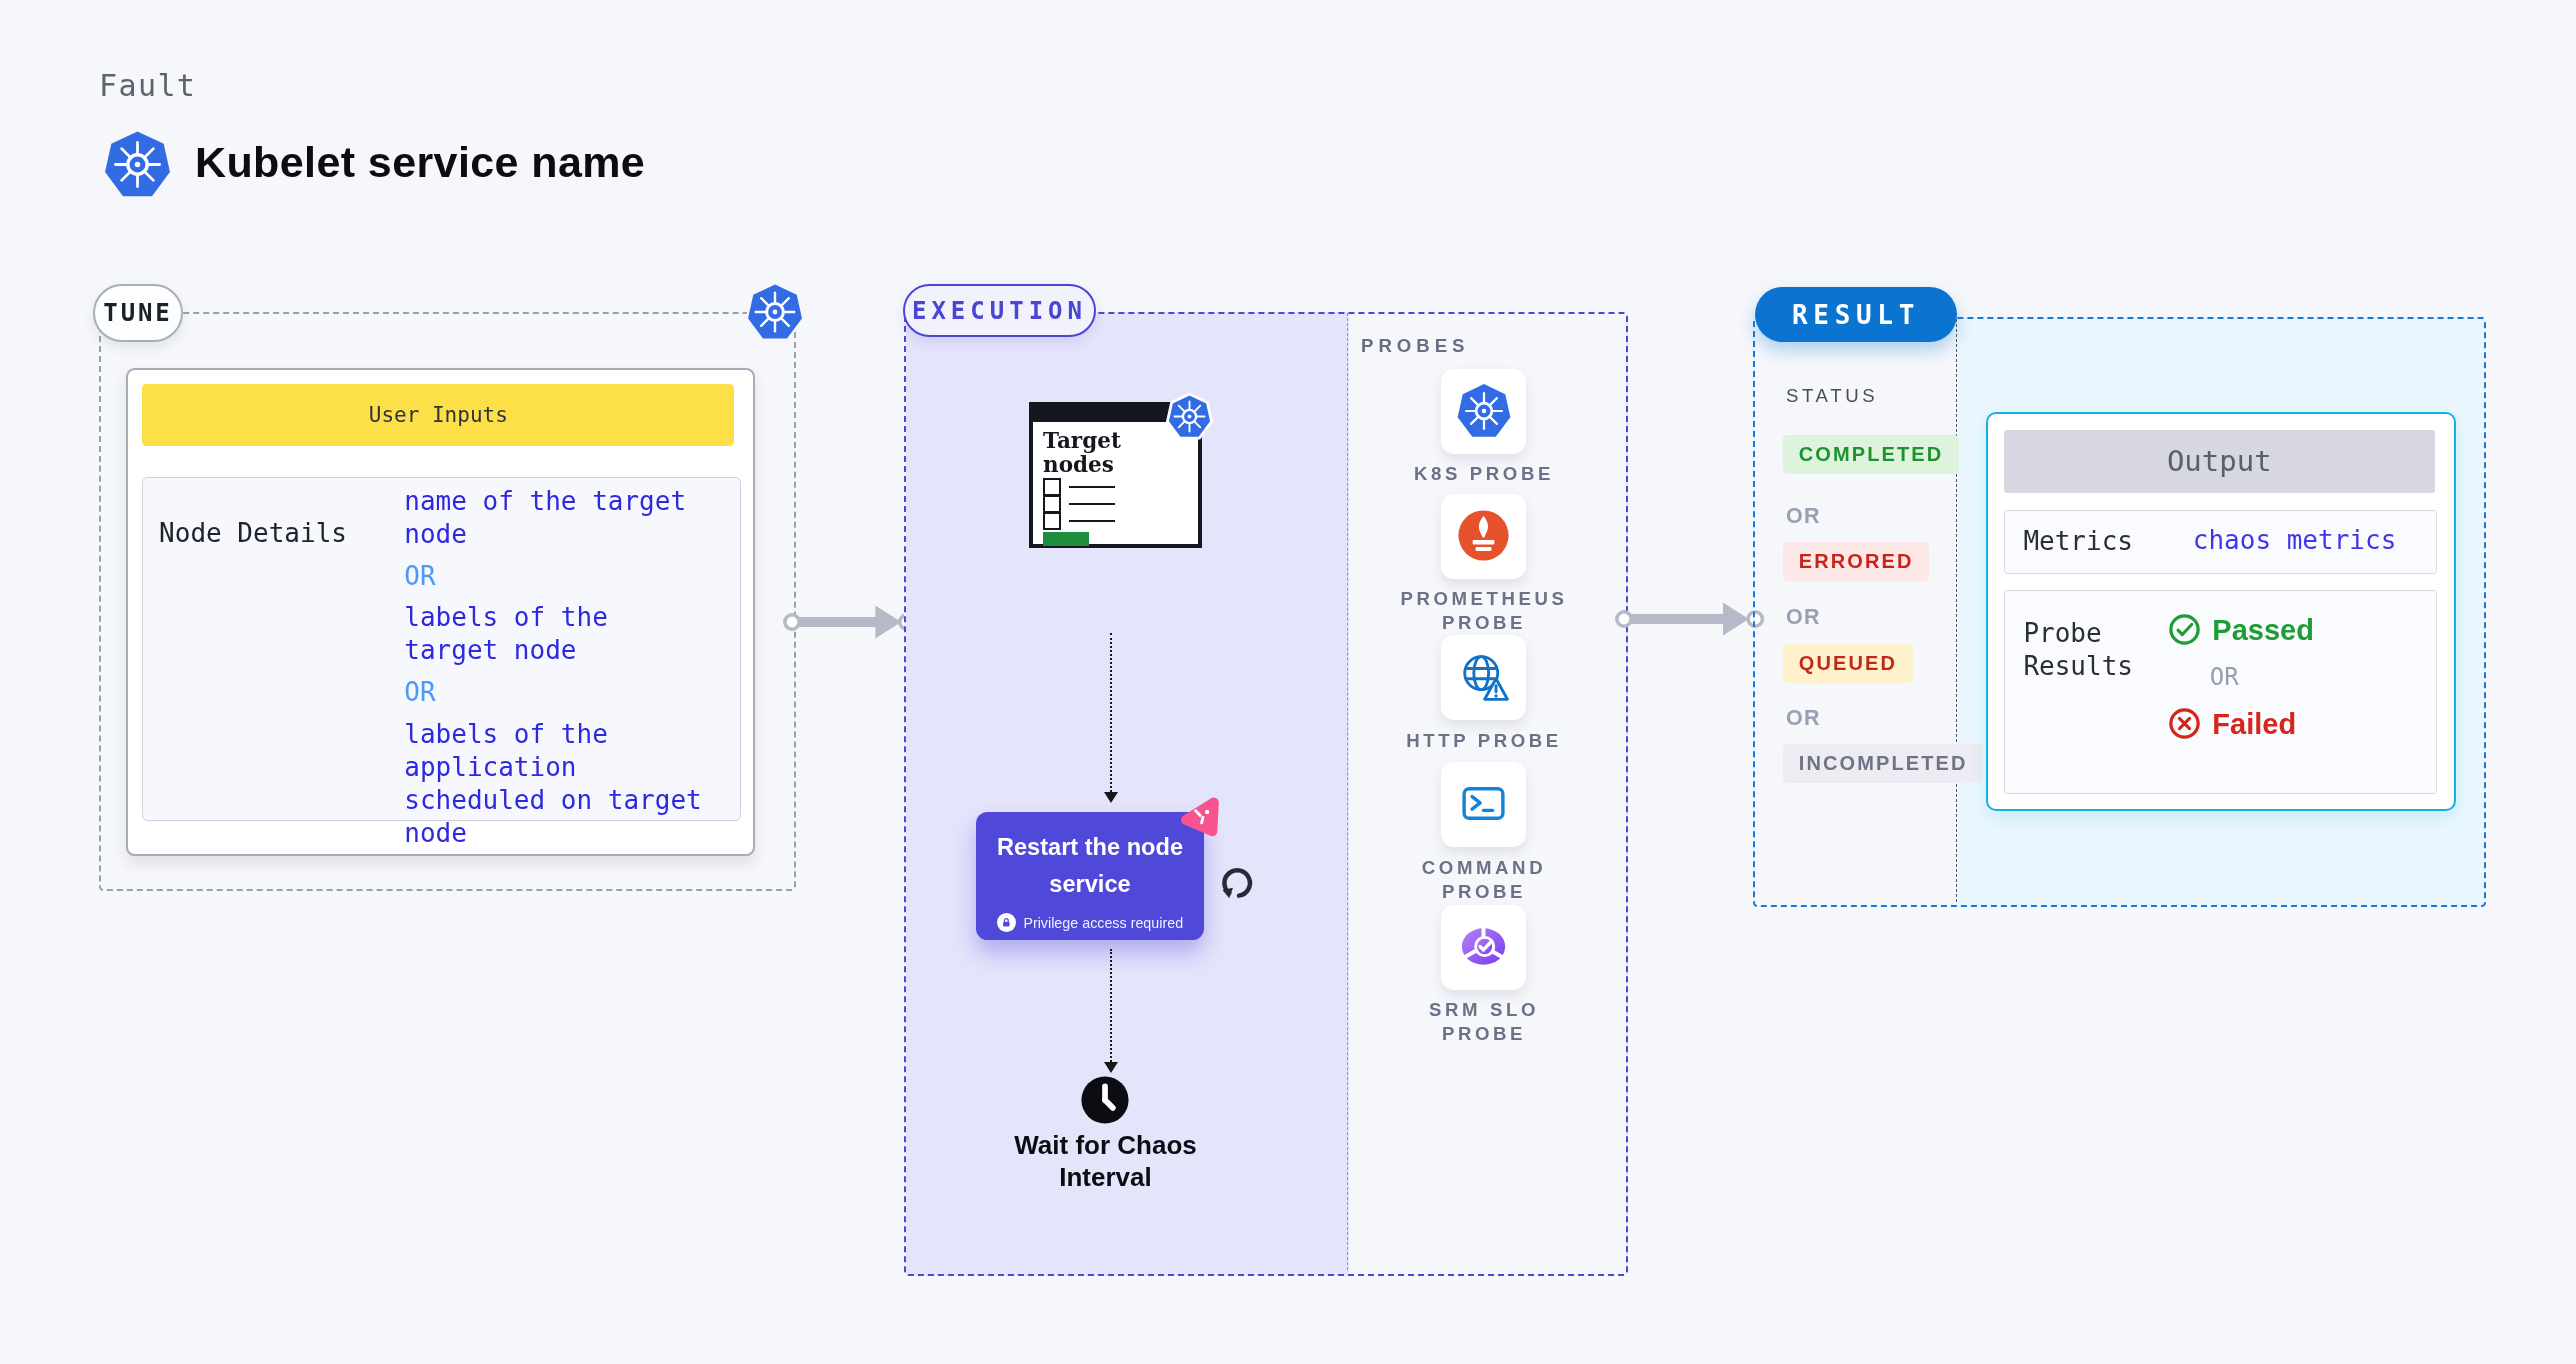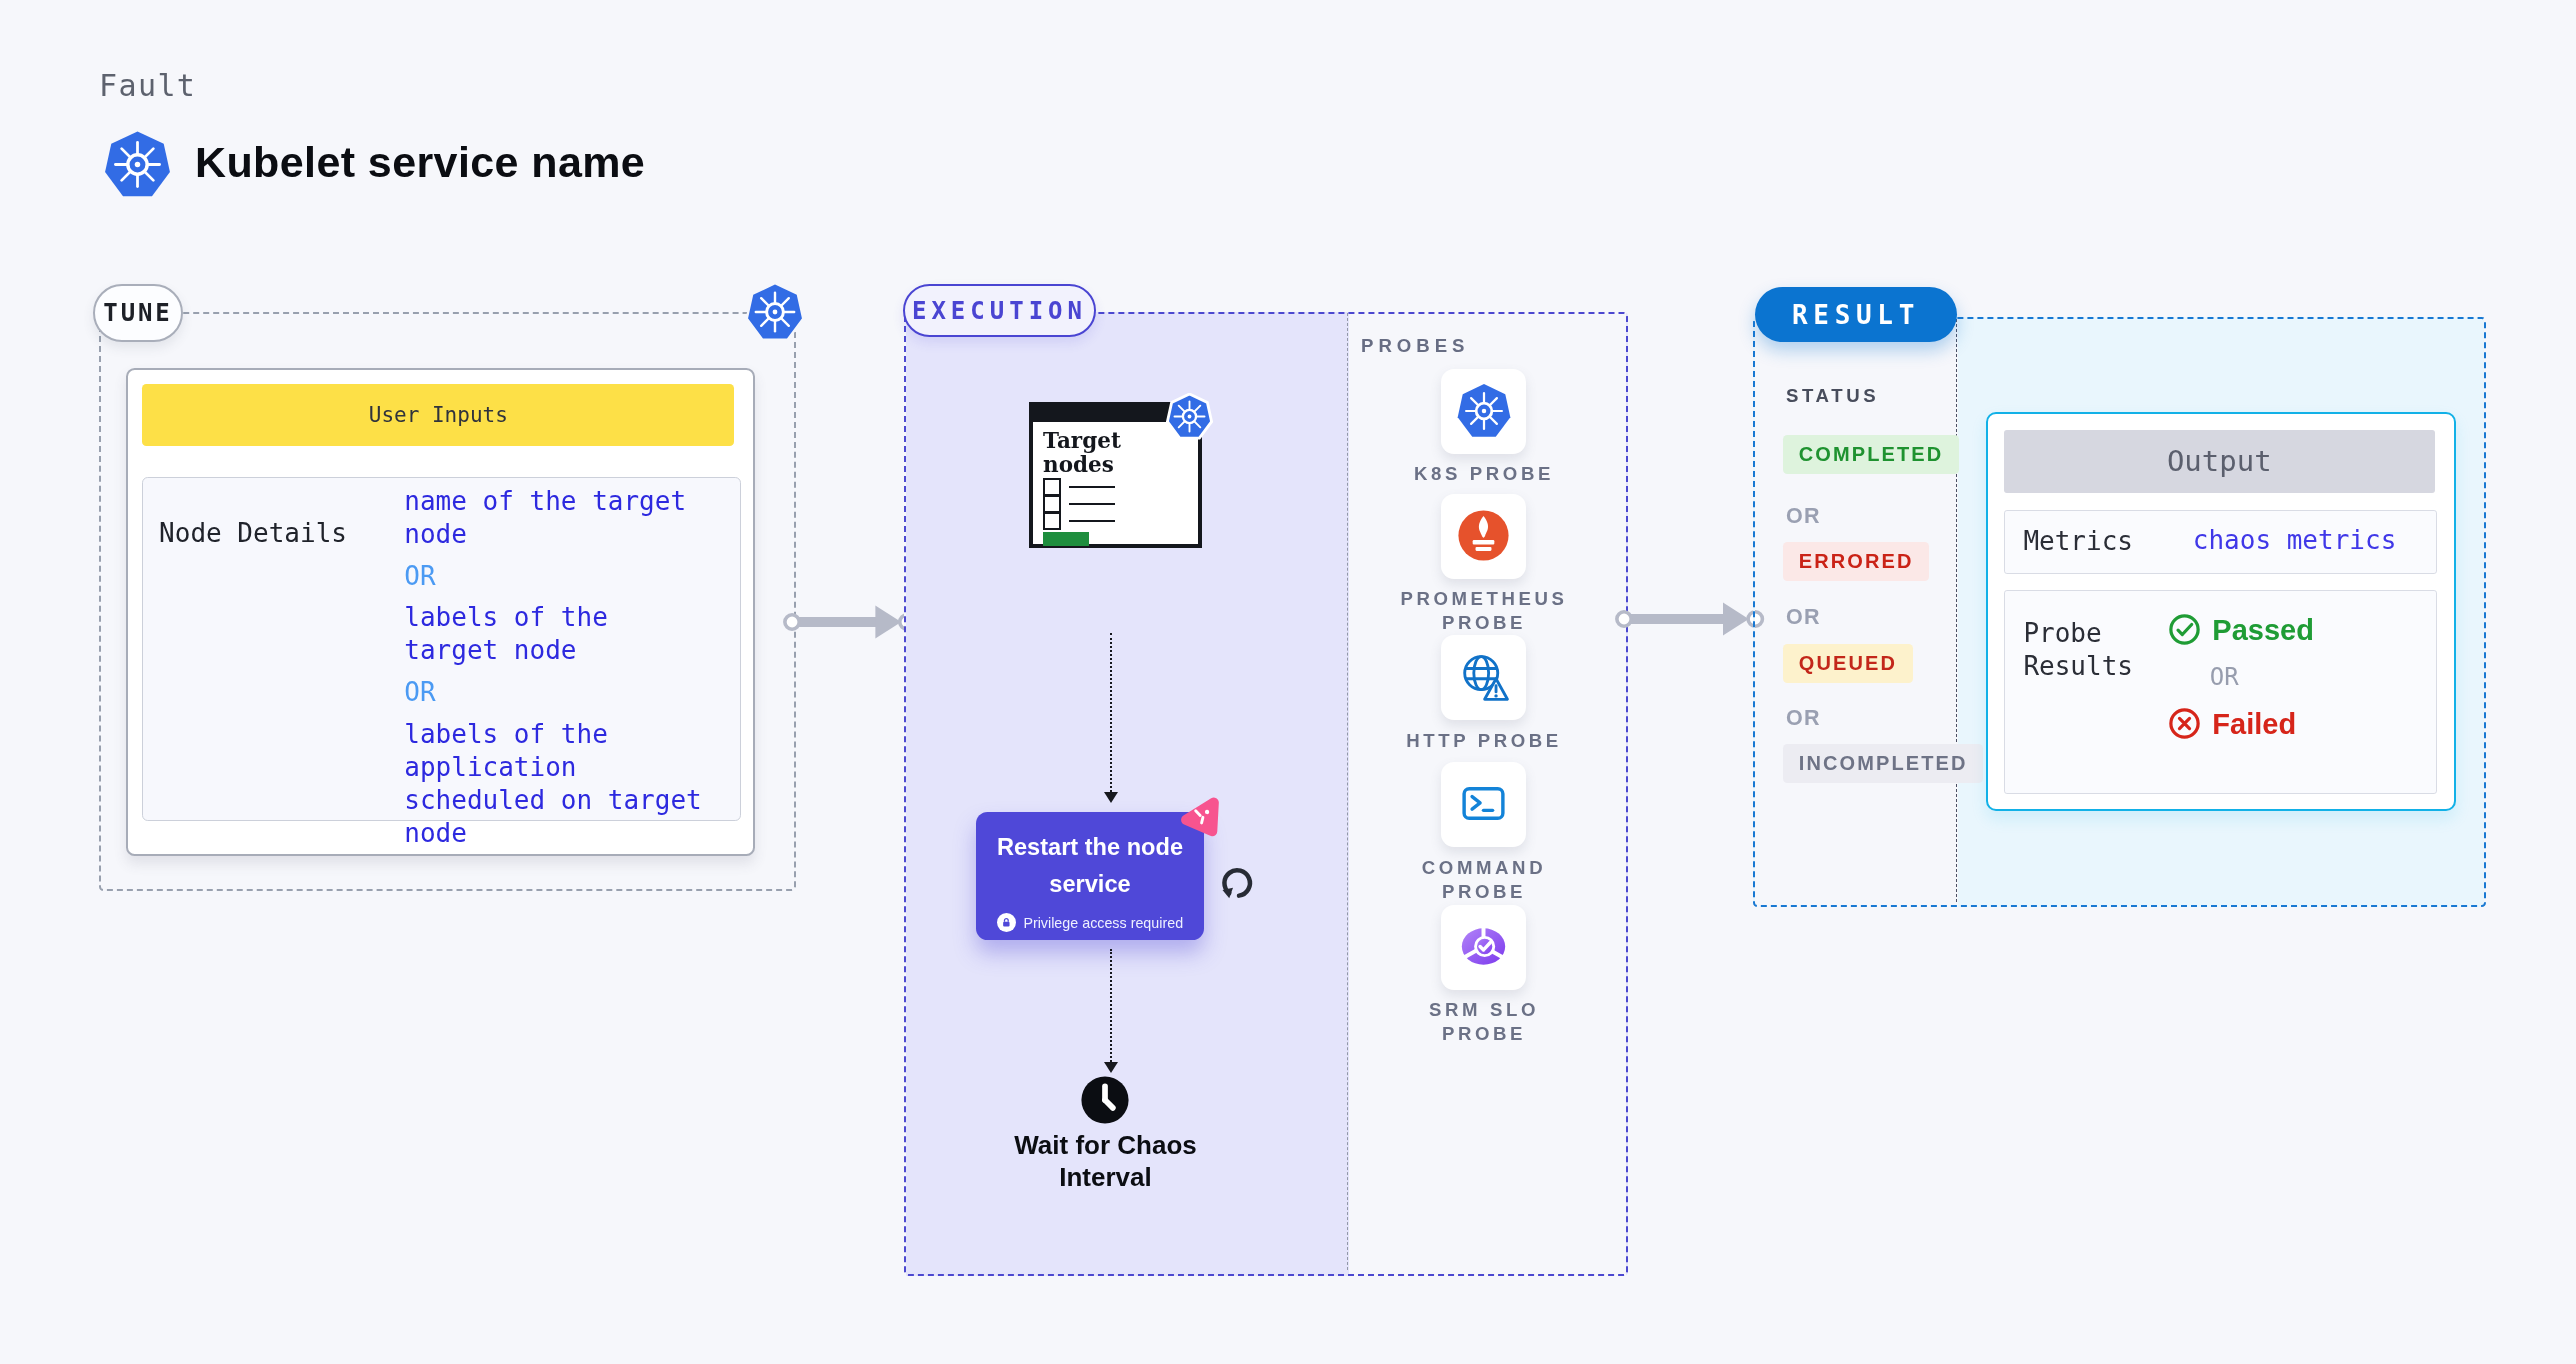--- a/index.html
+++ b/index.html
@@ -82,21 +82,21 @@
   .pc1{top:351px;} .pl1{top:444px;}
   .pc2{top:476px;} .pl2{top:569px;}
   .pc3{top:617px;} .pl3{top:711px;}
   .pc4{top:744px;} .pl4{top:838px;}
   .pc5{top:887px;} .pl5{top:980px;}
 
   
   .result-box{left:1753px;top:299px;width:729px;height:586px;border:2.1px dashed #1878d2;border-radius:4.3px;
               background:linear-gradient(90deg,rgba(0,0,0,0) 0,rgba(0,0,0,0) 203px,#e9f6fd 203px);}
   .result-divider{left:1956px;top:301px;width:0;height:583px;border-left:1.4px dashed #4c5164;}
-  .status-title{left:1786px;top:367px;font-weight:bold;font-size:18.6px;letter-spacing:3.6px;color:#484d5c;}
+  .status-title{left:1786px;top:367px;font-weight:normal;font-size:18.6px;letter-spacing:3.6px;color:#484d5c;}
   .badge{position:absolute;left:1783px;border-radius:4.3px;font-weight:bold;font-size:20px;letter-spacing:2.1px;
          padding:7.9px 15.8px;}
   .b-completed{top:417px;background:#def3dd;color:#1f9230;}
   .b-errored{top:524px;background:#fbe8e7;color:#ca2317;}
   .b-queued{top:626px;background:#fdf2cc;color:#c3271a;}
   .b-incompleted{top:726px;background:#ececf2;color:#6e7386;}
   .status-or{position:absolute;left:1786px;font-weight:bold;font-size:21.5px;letter-spacing:1.4px;color:#9aa0b2;}
   .or1{top:486px;} .or2{top:587px;} .or3{top:688px;}
 
   .output-card{left:1986px;top:394px;width:466px;height:395px;background:#ffffff;border:2.9px solid #12b1e7;

